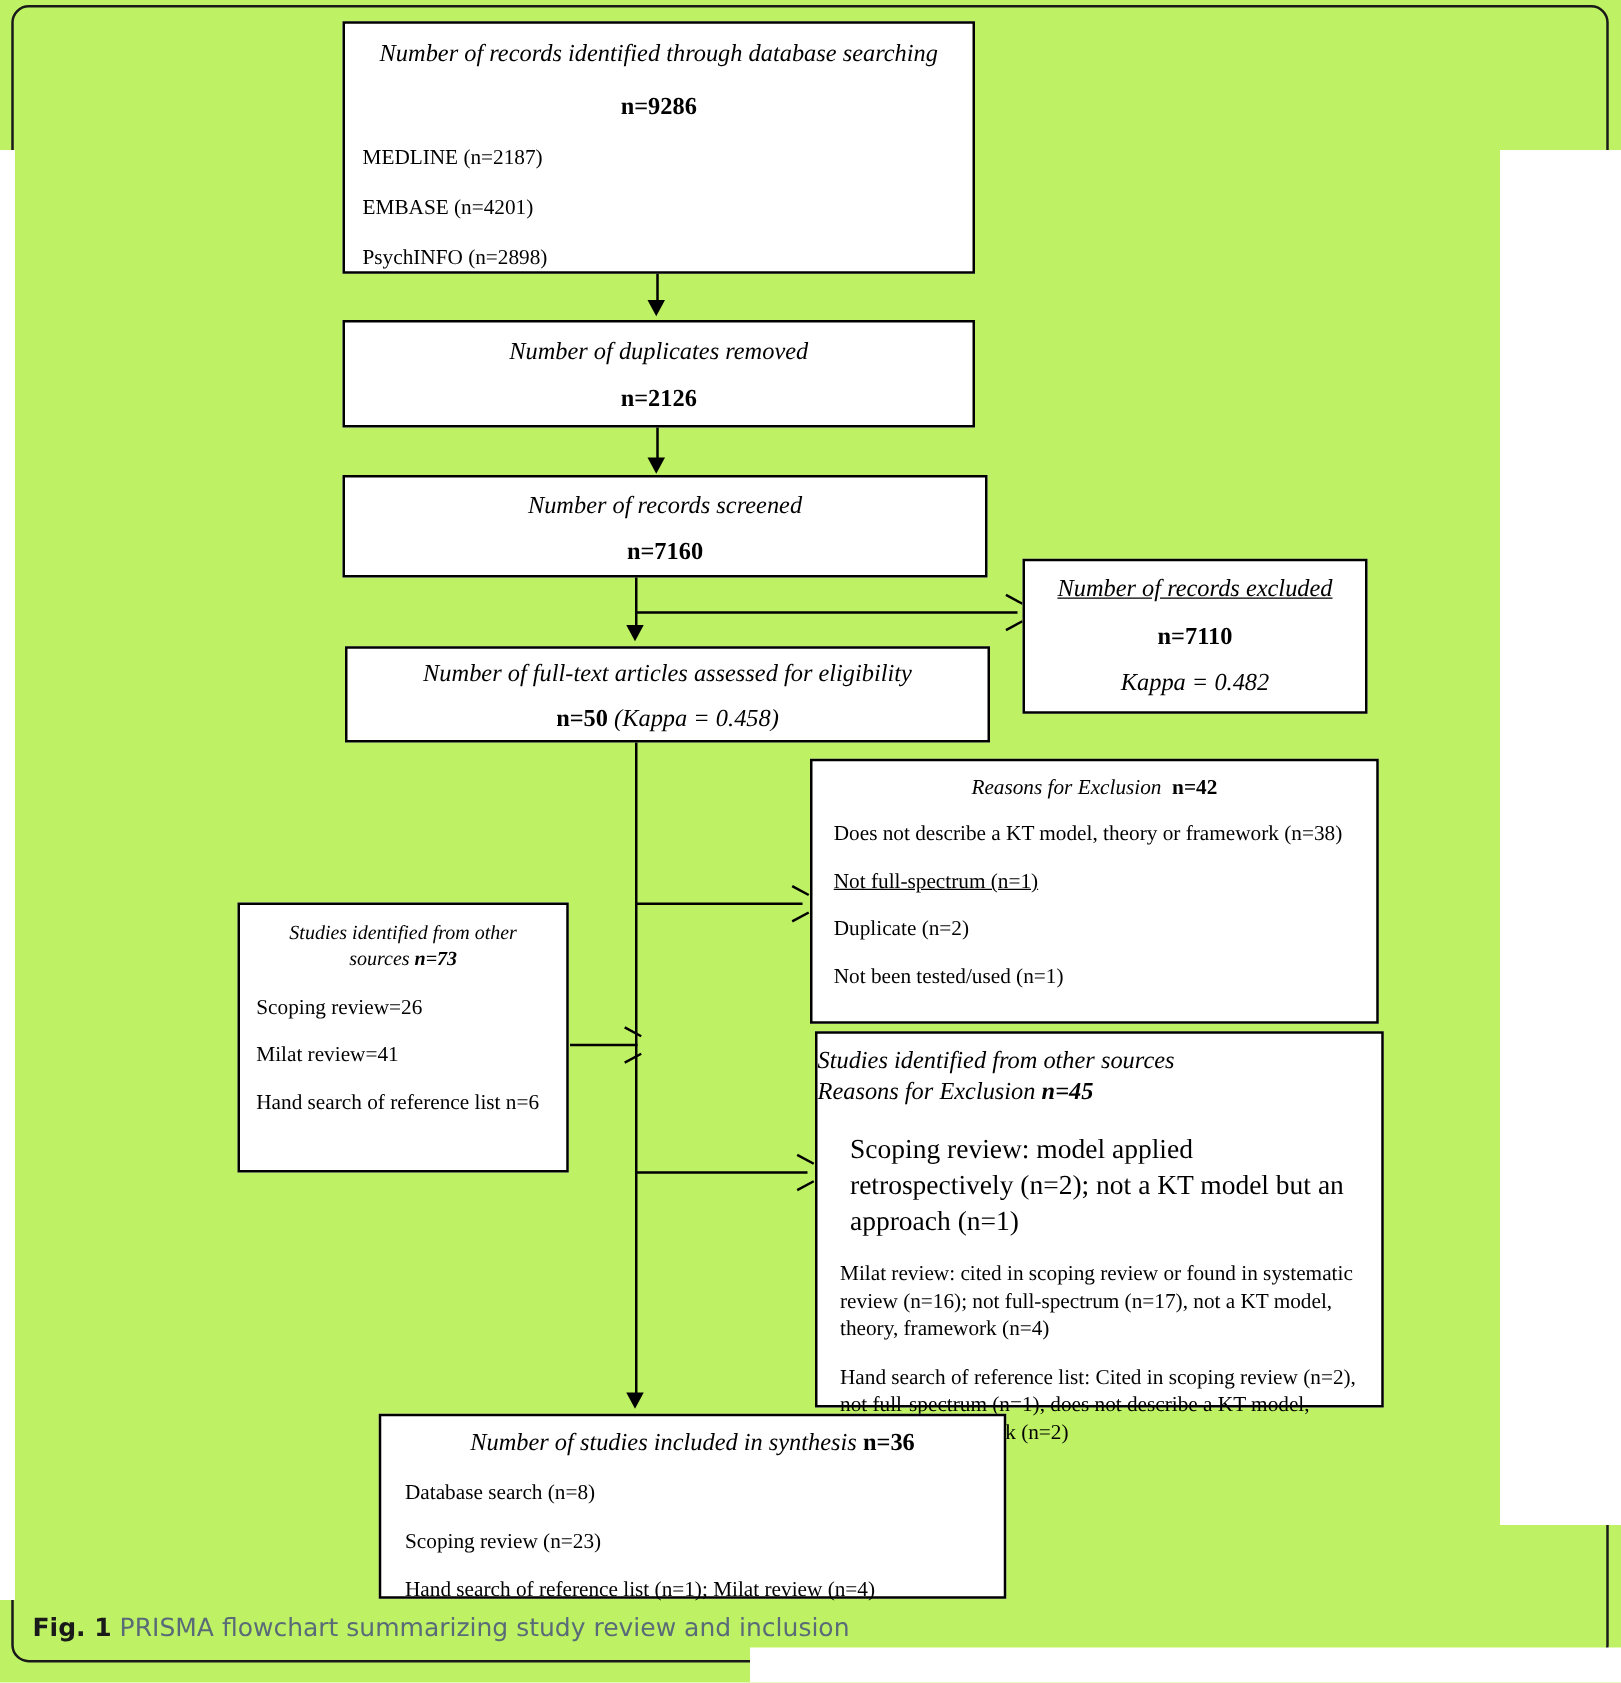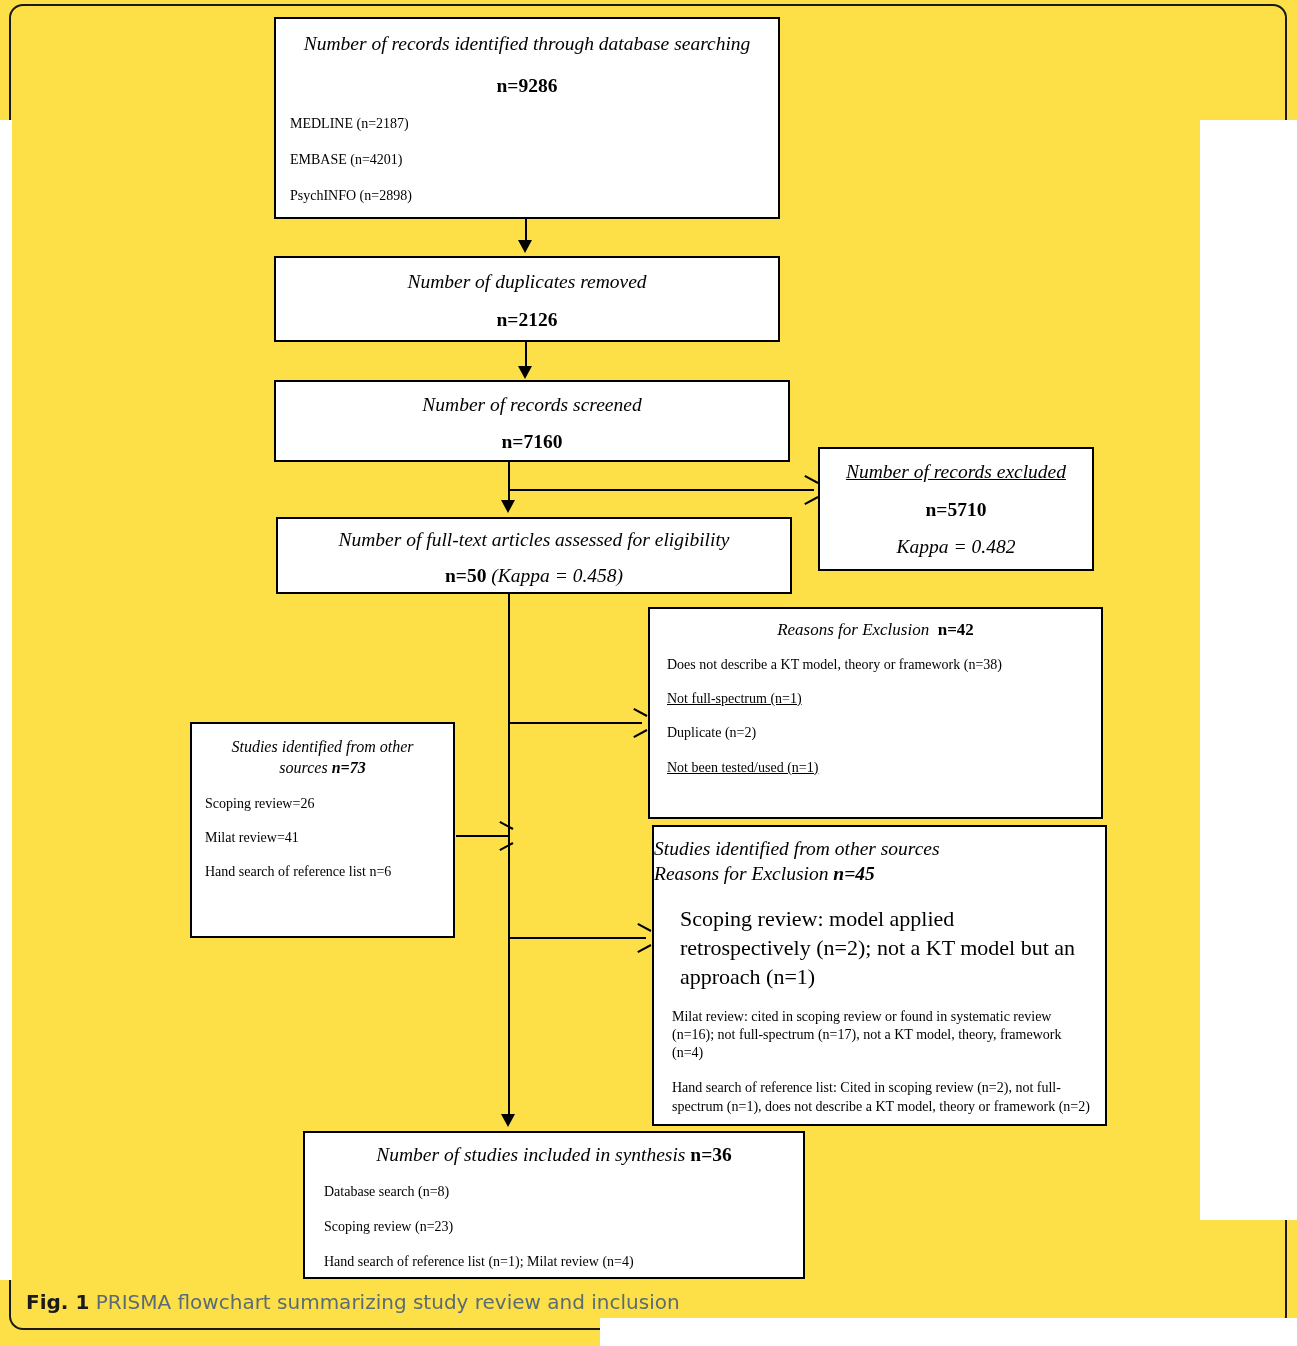--- a/index.html
+++ b/index.html
@@ -4,21 +4,21 @@
 <style>
   html, body {
     margin: 0;
     padding: 0;
     background: #ffffff;
   }
   #page {
     position: relative;
     width: 1297px;
     height: 1346px;
-    background: #fde047;
+    background: #bef264;
     overflow: hidden;
     font-family: "Liberation Serif", "DejaVu Serif", serif;
     color: #000000;
   }
   
   #outer-frame {
     position: absolute;
     left: 9px;
     top: 4px;
     width: 1278px;
@@ -71,21 +71,21 @@
     text-align: center;
     font-size: 16px;
     line-height: 1.3;
   }
   .num {
     font-weight: bold;
     text-align: center;
     font-size: 19.5px;
   }
   .ln {
-    font-size: 14px;
+    font-size: 17px;
     line-height: 1.3;
     text-align: left;
   }
   .ln-c {
     font-size: 22px;
     line-height: 1.32;
     text-align: left;
   }
   b.nb { font-weight: bold; font-style: normal; }
   i.it { font-style: italic; }
@@ -175,21 +175,21 @@
     <div class="num" style="margin-top:13px;">n=7160</div>
   </div>
 
   <div class="vline" style="left:508px; top:462px; height:44px;"></div>
   <div class="arrow-down" style="left:501px; top:500px;"></div>
   <div class="hline" style="left:508px; top:489px; width:306px;"></div>
   <div class="arrow-right-open" style="left:803px; top:482px;"></div>
 
   <div class="box" style="left:818px; top:447px; width:276px; height:124px;">
     <div class="ttl" style="margin:11px 8px 0 8px;text-decoration:underline;">Number of records excluded</div>
-    <div class="num" style="margin-top:14px;">n=5710</div>
+    <div class="num" style="margin-top:14px;">n=7110</div>
     <div class="ttl" style="margin-top:14px;">Kappa = 0.482</div>
   </div>
 
   <div class="box" style="left:276px; top:517px; width:516px; height:77px;">
     <div class="ttl" style="margin:9px 10px 0 10px;">Number of full-text articles assessed for eligibility</div>
     <div style="text-align:center; font-size:19.5px; margin-top:12px;">
       <b class="nb">n=50</b><span> </span><i class="it">(Kappa = 0.458)</i>
     </div>
   </div>
 
@@ -205,21 +205,21 @@
   <div class="hline" style="left:456px; top:835px; width:54px;"></div>
   <div class="arrow-right-open" style="left:498px; top:828px;"></div>
 
   <div class="box" style="left:648px; top:607px; width:455px; height:212px;">
     <div style="text-align:center; font-size:17px; margin:11px 0 0 0;">
       <i class="it">Reasons for Exclusion</i><span>&nbsp; </span><b class="nb">n=42</b>
     </div>
     <div class="ln" style="margin:16px 12px 0 17px;">Does not describe a KT model, theory or framework (n=38)</div>
     <div class="ln" style="margin:16px 12px 0 17px;text-decoration:underline;">Not full-spectrum (n=1)</div>
     <div class="ln" style="margin:16px 12px 0 17px;">Duplicate (n=2)</div>
-    <div class="ln" style="margin:16px 12px 0 17px;text-decoration:underline;">Not been tested/used (n=1)</div>
+    <div class="ln" style="margin:16px 12px 0 17px;">Not been tested/used (n=1)</div>
   </div>
 
   <div class="box" style="left:190px; top:722px; width:265px; height:216px;">
     <div class="ttl-left" style="margin:13px 10px 0 10px; font-style:normal;">
       <i class="it">Studies identified from other</i><br>
       <i class="it">sources</i><span> </span><b class="nb" style="font-style:italic;">n=73</b>
     </div>
     <div class="ln" style="margin:16px 8px 0 13px;">Scoping review=26</div>
     <div class="ln" style="margin:16px 8px 0 13px;">Milat review=41</div>
     <div class="ln" style="margin:16px 8px 0 13px;">Hand search of reference list n=6</div>

